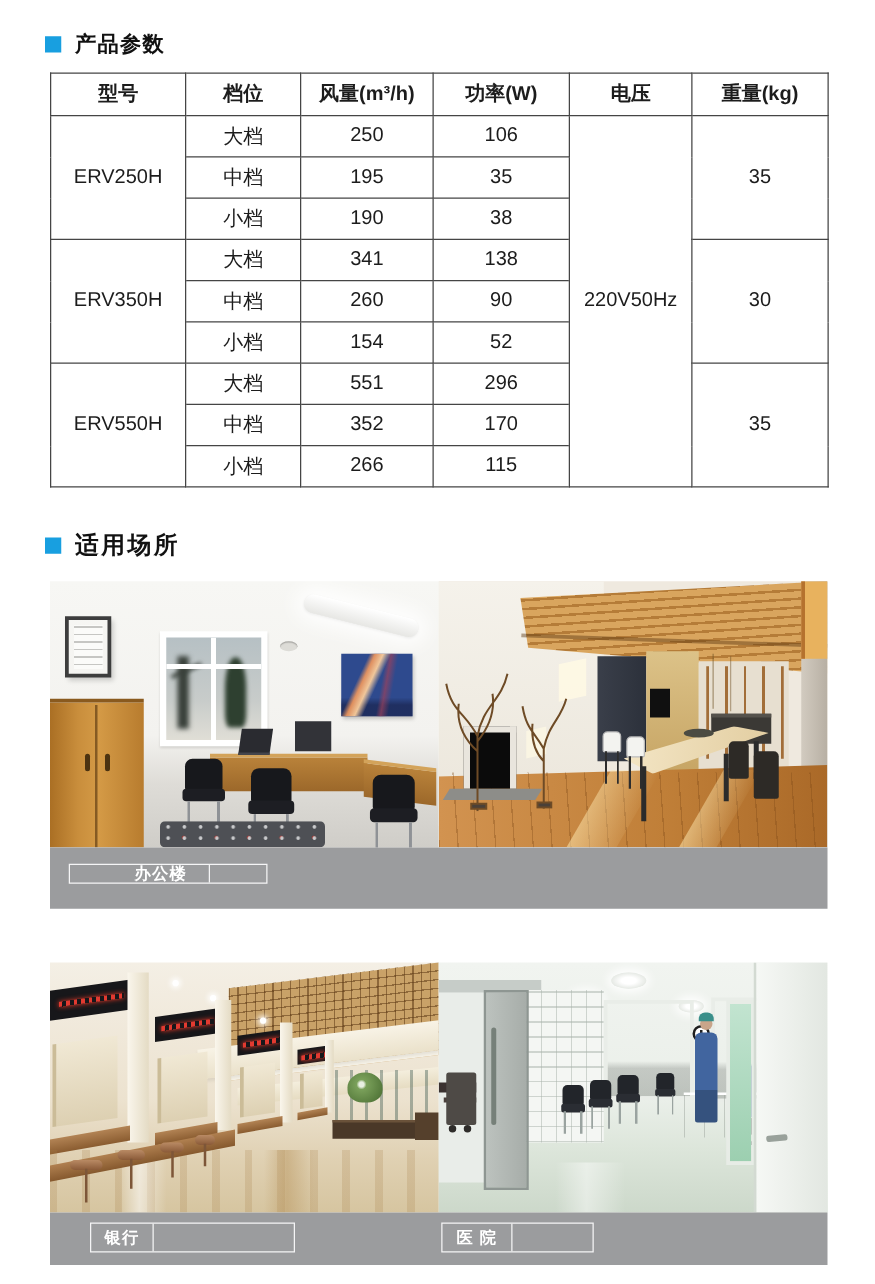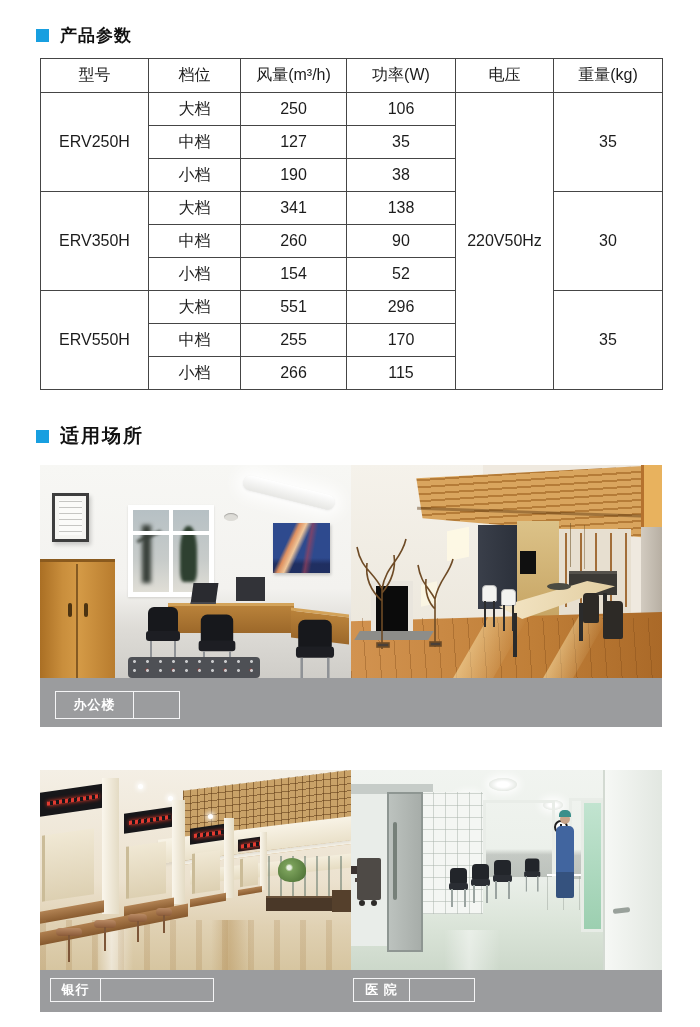--- a/index.html
+++ b/index.html
@@ -13,21 +13,21 @@
   .bullet { width:13px; height:13px; background:#189fe0; flex:0 0 auto; }
   .sec h2 { font-size:17px; font-weight:bold; color:#111; letter-spacing:1px; }
   .sec-2 h2 { font-size:19px; letter-spacing:2px; }
 
   
   table.spec { position:absolute; left:40px; top:58px; width:622px; border-collapse:collapse; table-layout:fixed; }
   table.spec th, table.spec td {
     border:1px solid #454545; text-align:center; vertical-align:middle;
     font-size:16px; font-weight:normal; color:#1c1c1c; padding:0;
   }
-  table.spec th { height:34px; }
+  table.spec th { height:34px;font-weight:bold; }
   table.spec td { height:33px; }
   col.c-model  { width:108px; }
   col.c-gear   { width:92px;  }
   col.c-air    { width:106px; }
   col.c-power  { width:109px; }
   col.c-volt   { width:98px;  }
   col.c-weight { width:109px; }
 
   
   .panel { position:absolute; left:40px; width:622px; }
@@ -36,31 +36,31 @@
   .photos { display:flex; width:622px; }
   .photo { position:relative; width:311px; overflow:hidden; }
   .panel-1 .photo { height:213px; }
   .panel-2 .photo { height:200px; }
   .photo > div, .photo > svg { position:absolute; }
 
   .bar { position:relative; width:622px; background:#9b9c9e; }
   .bar-1 { height:49px; }
   .bar-2 { height:42px; }
   .slabel { position:absolute; display:flex; border:1px solid rgba(255,255,255,.9); }
-  .bar-1 .slabel { top:13px; height:28px; }
+  .bar-1 .slabel { top:13px; height:16px;padding-left:34px; }
   .bar-2 .slabel { top:8px;  height:24px; }
   .slabel .txt {
     display:flex; align-items:center; justify-content:center;
     color:#ffffff; font-size:13px; font-weight:bold; letter-spacing:1px;
     border-right:1px solid rgba(255,255,255,.9);
   }
   .slabel .ext { display:block; }
   .lb-p0l0 { left:15px; }  .lb-p0l0 .txt { width:78px; } .lb-p0l0 .ext { width:45px; }
   .lb-p0l1 { left:308px; } .lb-p0l1 .txt { width:64px; } .lb-p0l1 .ext { width:115px; }
-  .lb-p1l0 { left:10px; }  .lb-p1l0 .txt { width:50px; } .lb-p1l0 .ext { width:112px; }
+  .lb-p1l0 { left:32px; }  .lb-p1l0 .txt { width:50px; } .lb-p1l0 .ext { width:112px; }
   .lb-p1l1 { left:313px; } .lb-p1l1 .txt { width:56px; } .lb-p1l1 .ext { width:64px; }
 
   
   .office { background:linear-gradient(180deg,#f7f7f4 0%,#f3f2ef 58%,#dedcd7 76%,#cfcdc8 100%); }
   .of-lamp { top:20px; left:202px; width:94px; height:15px; border-radius:8px;
     background:linear-gradient(#ffffff,#e7e7e4); transform:rotate(14deg);
     box-shadow:0 0 16px 7px rgba(255,255,255,.9), 0 1px 2px rgba(0,0,0,.18); }
   .of-vent { top:48px; left:184px; width:14px; height:8px; border-radius:50%; background:#dddcd7; box-shadow:inset 0 1px 1px rgba(0,0,0,.25); }
   .of-cert { top:28px; left:12px; width:37px; height:49px; background:#fbfbf9; border:3px solid #3d3d3d;
     background-image:repeating-linear-gradient(#fbfbf9 0 5px, #c6c6c3 5px 6px); background-clip:content-box; padding:4px;
@@ -292,21 +292,21 @@
     <tr>
       <td rowspan="3">ERV250H</td>
       <td>大档</td>
       <td>250</td>
       <td>106</td>
       <td rowspan="9">220V50Hz</td>
       <td rowspan="3">35</td>
     </tr>
     <tr>
       <td>中档</td>
-      <td>127</td>
+      <td>195</td>
       <td>35</td>
     </tr>
     <tr>
       <td>小档</td>
       <td>190</td>
       <td>38</td>
     </tr>
     <tr>
       <td rowspan="3">ERV350H</td>
       <td>大档</td>
@@ -326,21 +326,21 @@
     </tr>
     <tr>
       <td rowspan="3">ERV550H</td>
       <td>大档</td>
       <td>551</td>
       <td>296</td>
       <td rowspan="3">35</td>
     </tr>
     <tr>
       <td>中档</td>
-      <td>255</td>
+      <td>352</td>
       <td>170</td>
     </tr>
     <tr>
       <td>小档</td>
       <td>266</td>
       <td>115</td>
     </tr>
   </tbody>
 </table>
 

